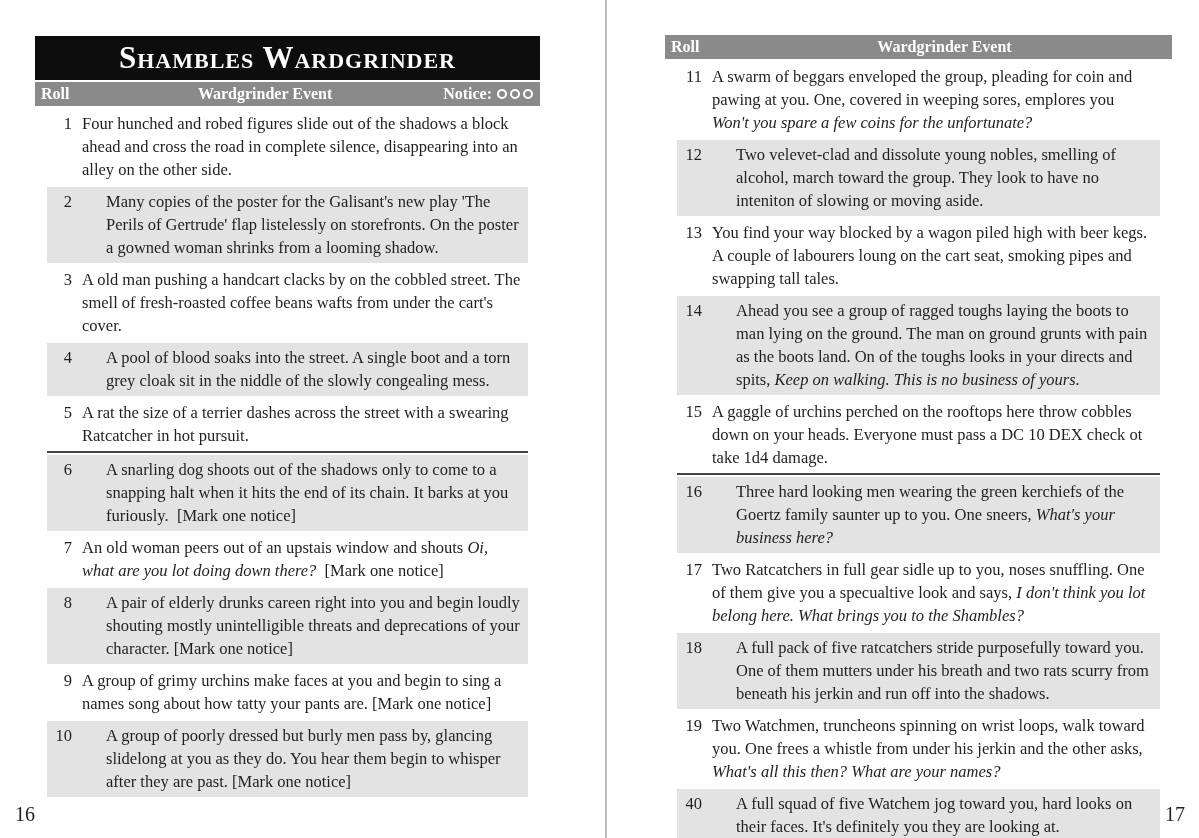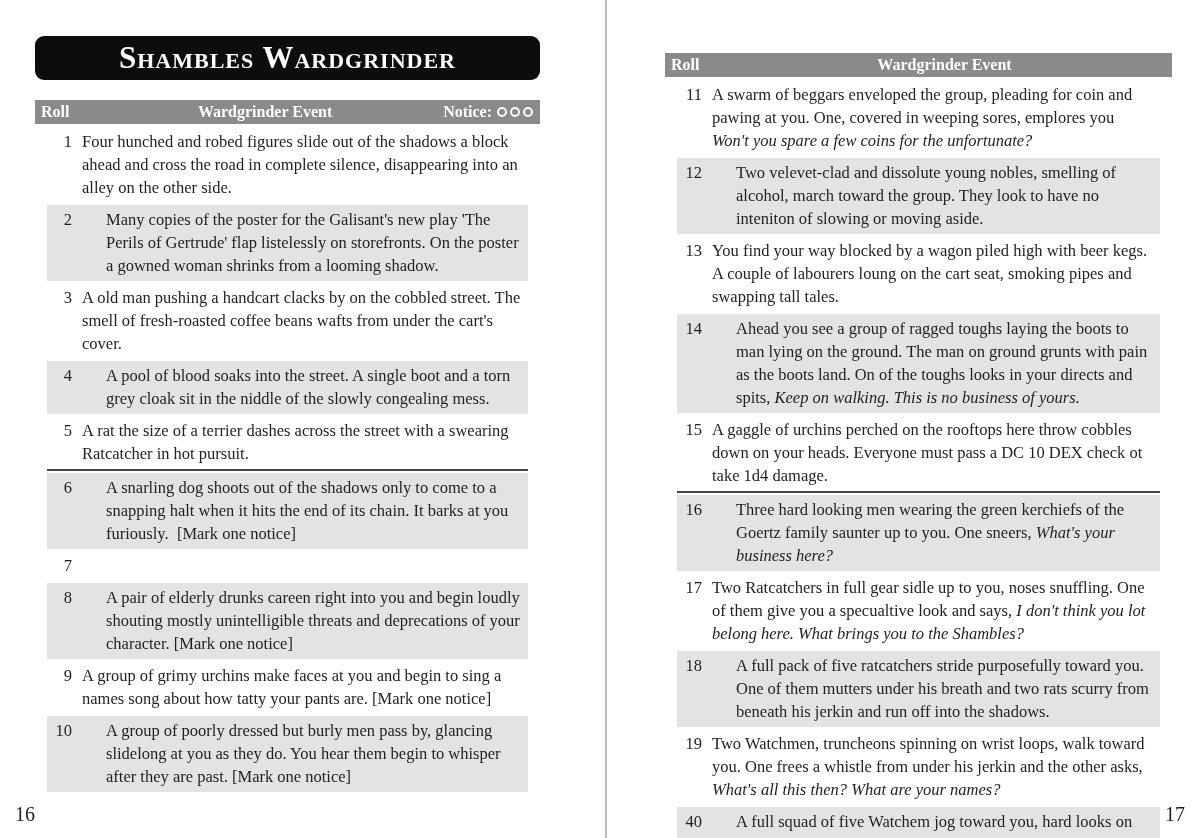--- a/index.html
+++ b/index.html
@@ -9,25 +9,25 @@
     position:relative;overflow:hidden;
   }
   .spread{position:relative;width:1199px;height:838px;}
   .vdivider{position:absolute;left:605px;top:0;width:2px;height:838px;background:#bcbcbc;}
   .page{position:absolute;}
   .page-left{left:35px;top:36px;width:505px;}
   .page-right{left:665px;top:33px;width:507px;}
   .title-banner{
     background:#0d0d0d;color:#ffffff;text-align:center;
     height:44px;line-height:44px;font-variant:small-caps;font-weight:bold;
-    font-size:31px;letter-spacing:1px;border-radius:9px;
+    font-size:31px;letter-spacing:1px;
   }
   .thead{
     background:#8a8a8a;color:#ffffff;display:flex;align-items:center;
-    height:24px;font-weight:bold;font-size:16px;margin-top:20px;margin-bottom:3px;
+    height:24px;font-weight:bold;font-size:16px;margin-top:2px;margin-bottom:3px;
   }
   .thead .roll-h{width:46px;padding-left:6px;flex-shrink:0;}
   .thead .event-h{flex:1;text-align:center;}
   .notice{margin-left:auto;padding-right:7px;display:flex;align-items:center;gap:3px;}
   .notice .lbl{margin-right:2px;}
   .ring{
     display:inline-block;width:6px;height:6px;border:2.5px solid #ffffff;
     border-radius:50%;background:transparent;
   }
   .row{
@@ -87,20 +87,21 @@
         <div class="row divider-after">
           <div class="roll">5</div>
           <div class="text"><span>A rat the size of a terrier dashes across the street with a swearing Ratcatcher in hot pursuit.</span></div>
         </div>
         <div class="row shaded">
           <div class="roll">6</div>
           <div class="text"><span>A snarling dog shoots out of the shadows only to come to a snapping halt when it hits the end of its chain. It barks at you furiously.  [Mark one notice]</span></div>
         </div>
         <div class="row">
           <div class="roll">7</div>
+          <div class="text"><span>An old woman peers out of an upstais window and shouts </span><span class="i">Oi, what are you lot doing down there?</span><span>  [Mark one notice]</span></div>
         </div>
         <div class="row shaded">
           <div class="roll">8</div>
           <div class="text"><span>A pair of elderly drunks careen right into you and begin loudly shouting mostly unintelligible threats and deprecations of your character. [Mark one notice]</span></div>
         </div>
         <div class="row">
           <div class="roll">9</div>
           <div class="text"><span>A group of grimy urchins make faces at you and begin to sing a names song about how tatty your pants are. [Mark one notice]</span></div>
         </div>
         <div class="row shaded">

